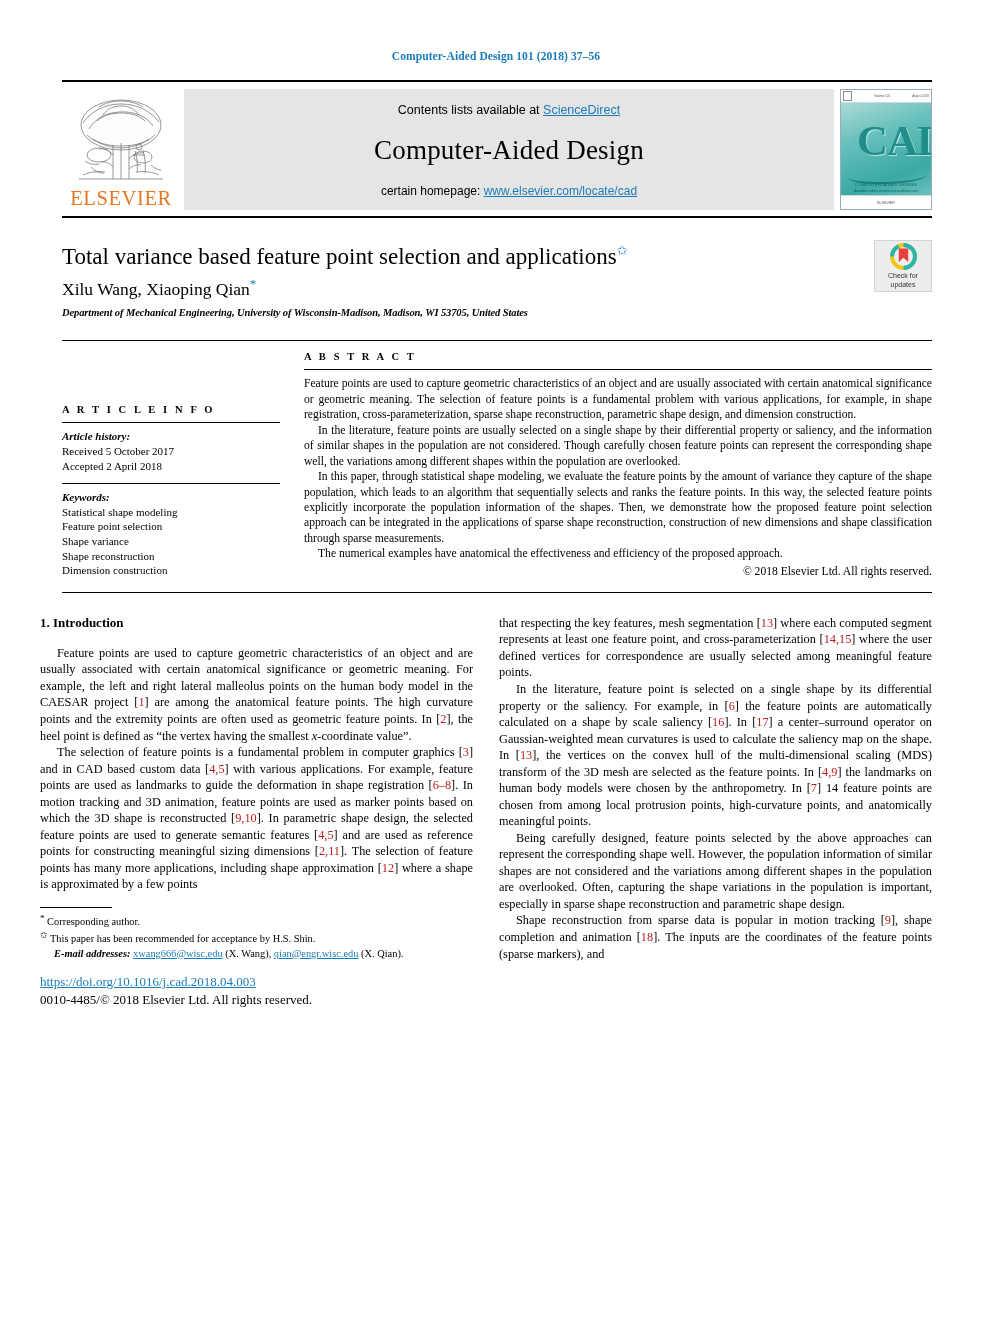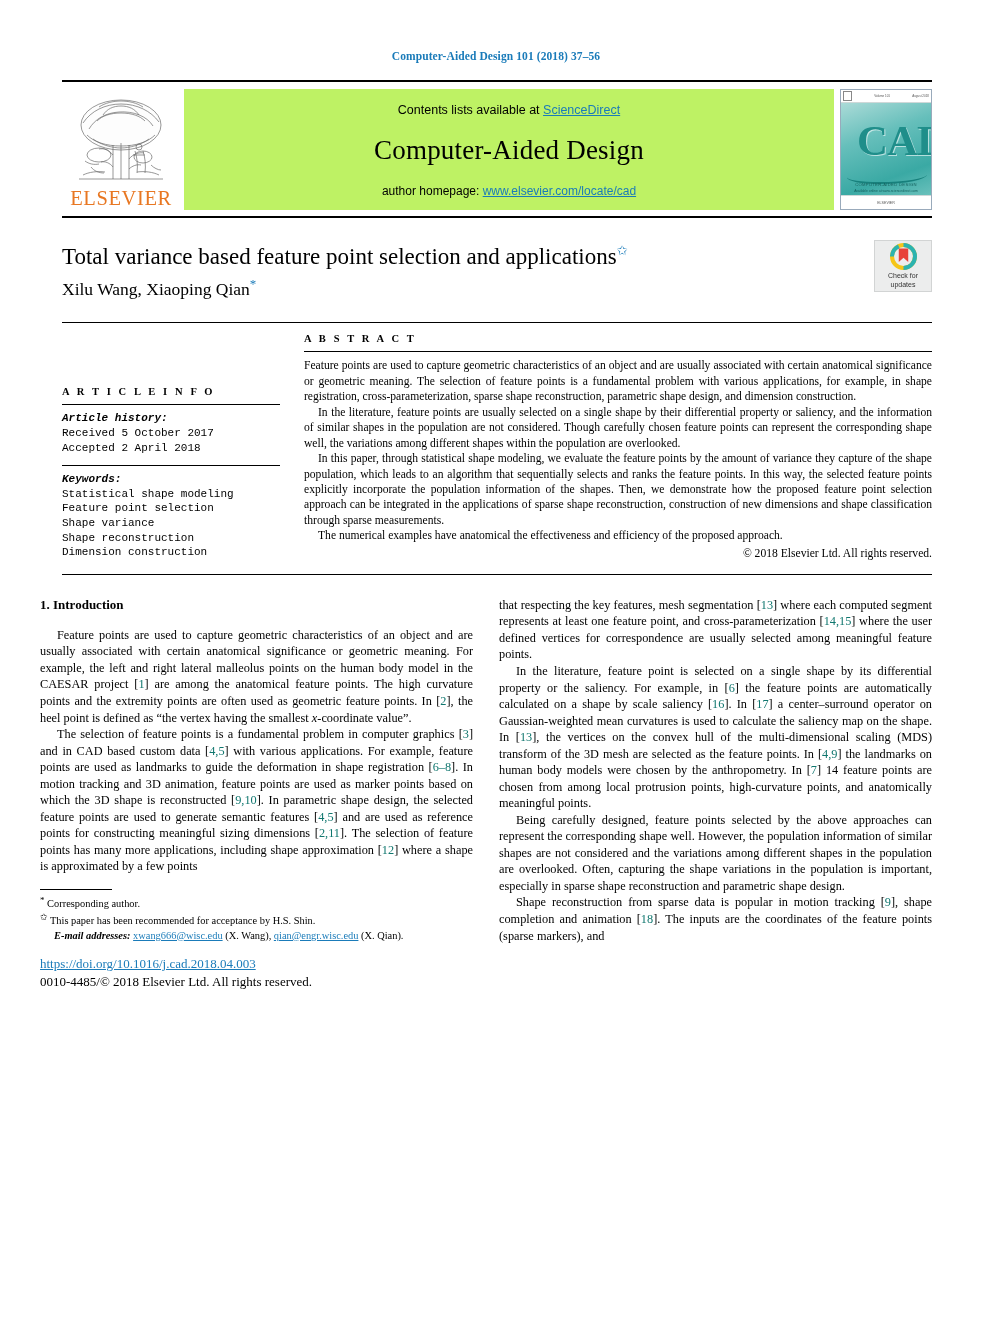--- a/index.html
+++ b/index.html
@@ -48,21 +48,21 @@
   .elsevier-word {
     color: #e87722;
     font-family: "Liberation Serif", serif;
     font-size: 20.5px;
     letter-spacing: 0.6px;
     line-height: 1;
     margin-top: 1px;
   }
   .sd-banner {
     flex: 1 1 auto;
-    background: #bef264;
+    background: #e5e5e5;
     margin-left: 4px;
     margin-right: 6px;
     display: flex;
     flex-direction: column;
     align-items: center;
     justify-content: space-between;
     padding: 14px 0 12px 0;
   }
   .sd-line1 { font-size: 12.5px; font-family: "Liberation Sans", sans-serif; }
   .sd-link { color: #1a7bb9; }
@@ -169,21 +169,20 @@
     font-size: 10.5px;
     font-weight: bold;
     letter-spacing: 2.6px;
     font-family: "Liberation Serif", serif;
     margin-bottom: 7px;
   }
   .thin-rule { border-top: 1.6px solid #000; margin: 0 0 6px 0; }
   .info-item {
     font-size: 11px;
     line-height: 1.33;
-    font-family: Liberation Mono, monospace;
   }
   .info-label { font-style: italic; font-weight: bold; }
   .info-gap { height: 10px; }
   .abs-p {
     font-size: 11.6px;
     line-height: 1.335;
     text-align: justify;
     margin: 0;
     text-indent: 14px;
   }
@@ -207,21 +206,21 @@
   }
   .p {
     font-size: 12.3px;
     line-height: 1.345;
     text-align: justify;
     margin: 0;
     text-indent: 17px;
     hyphens: auto;
   }
   .p.noindent { text-indent: 0; }
-  .ref { color: #0f766e; }
+  .ref { color: #b91c1c; }
   .ital { font-style: italic; }
 
   
   .footnote-block { margin-top: 14px; }
   .fn-rule { border-top: 1px solid #000; width: 72px; margin-bottom: 5px; }
   .fn {
     font-size: 10.4px;
     line-height: 1.3;
     text-indent: -9px;
     padding-left: 9px;
@@ -272,21 +271,21 @@
       </svg>
       <div class="elsevier-word">ELSEVIER</div>
     </div>
 
     <div class="sd-banner">
       <div class="sd-line1">
         <span>Contents lists available at </span><a class="sd-link" href="#">ScienceDirect</a>
       </div>
       <div class="journal-name">Computer-Aided Design</div>
       <div class="sd-home">
-        <span>author homepage: </span><a class="sd-link" href="#">www.elsevier.com/locate/cad</a>
+        <span>certain homepage: </span><a class="sd-link" href="#">www.elsevier.com/locate/cad</a>
       </div>
     </div>
 
     <div class="cad-cover">
       <div class="cad-topbar">
         <span class="cad-els"></span>
         <span>Volume 101</span>
         <span>August 2018</span>
       </div>
       <div class="cad-letters">CAD</div>
@@ -297,20 +296,21 @@
         <span>ELSEVIER</span>
       </div>
     </div>
   </div>
 
   <div class="masthead-rule"></div>
 
   <div class="titleblock">
     <h1 class="paper-title"><span>Total variance based feature point selection and applications</span><span class="title-star">✩</span></h1>
     <div class="authors"><span>Xilu Wang, Xiaoping Qian</span><span class="corr-star">*</span></div>
+    <div class="affiliation">Department of Mechanical Engineering, University of Wisconsin-Madison, Madison, WI 53705, United States</div>
 
     <div class="crossmark">
       <svg class="cm-ring" viewBox="0 0 40 40">
         <circle cx="20" cy="20" r="17" fill="none" stroke="#f5c518" stroke-width="6"></circle>
         <path d="M20 3 a17 17 0 0 1 0 34" fill="none" stroke="#2bb3b0" stroke-width="6"></path>
         <path d="M3 20 a17 17 0 0 1 10-15" fill="none" stroke="#2bb3b0" stroke-width="6"></path>
         <path d="M13 8h14v20l-7-6-7 6z" fill="#e8413a"></path>
       </svg>
       <div class="cm-text">
         <span>Check for</span><br>

